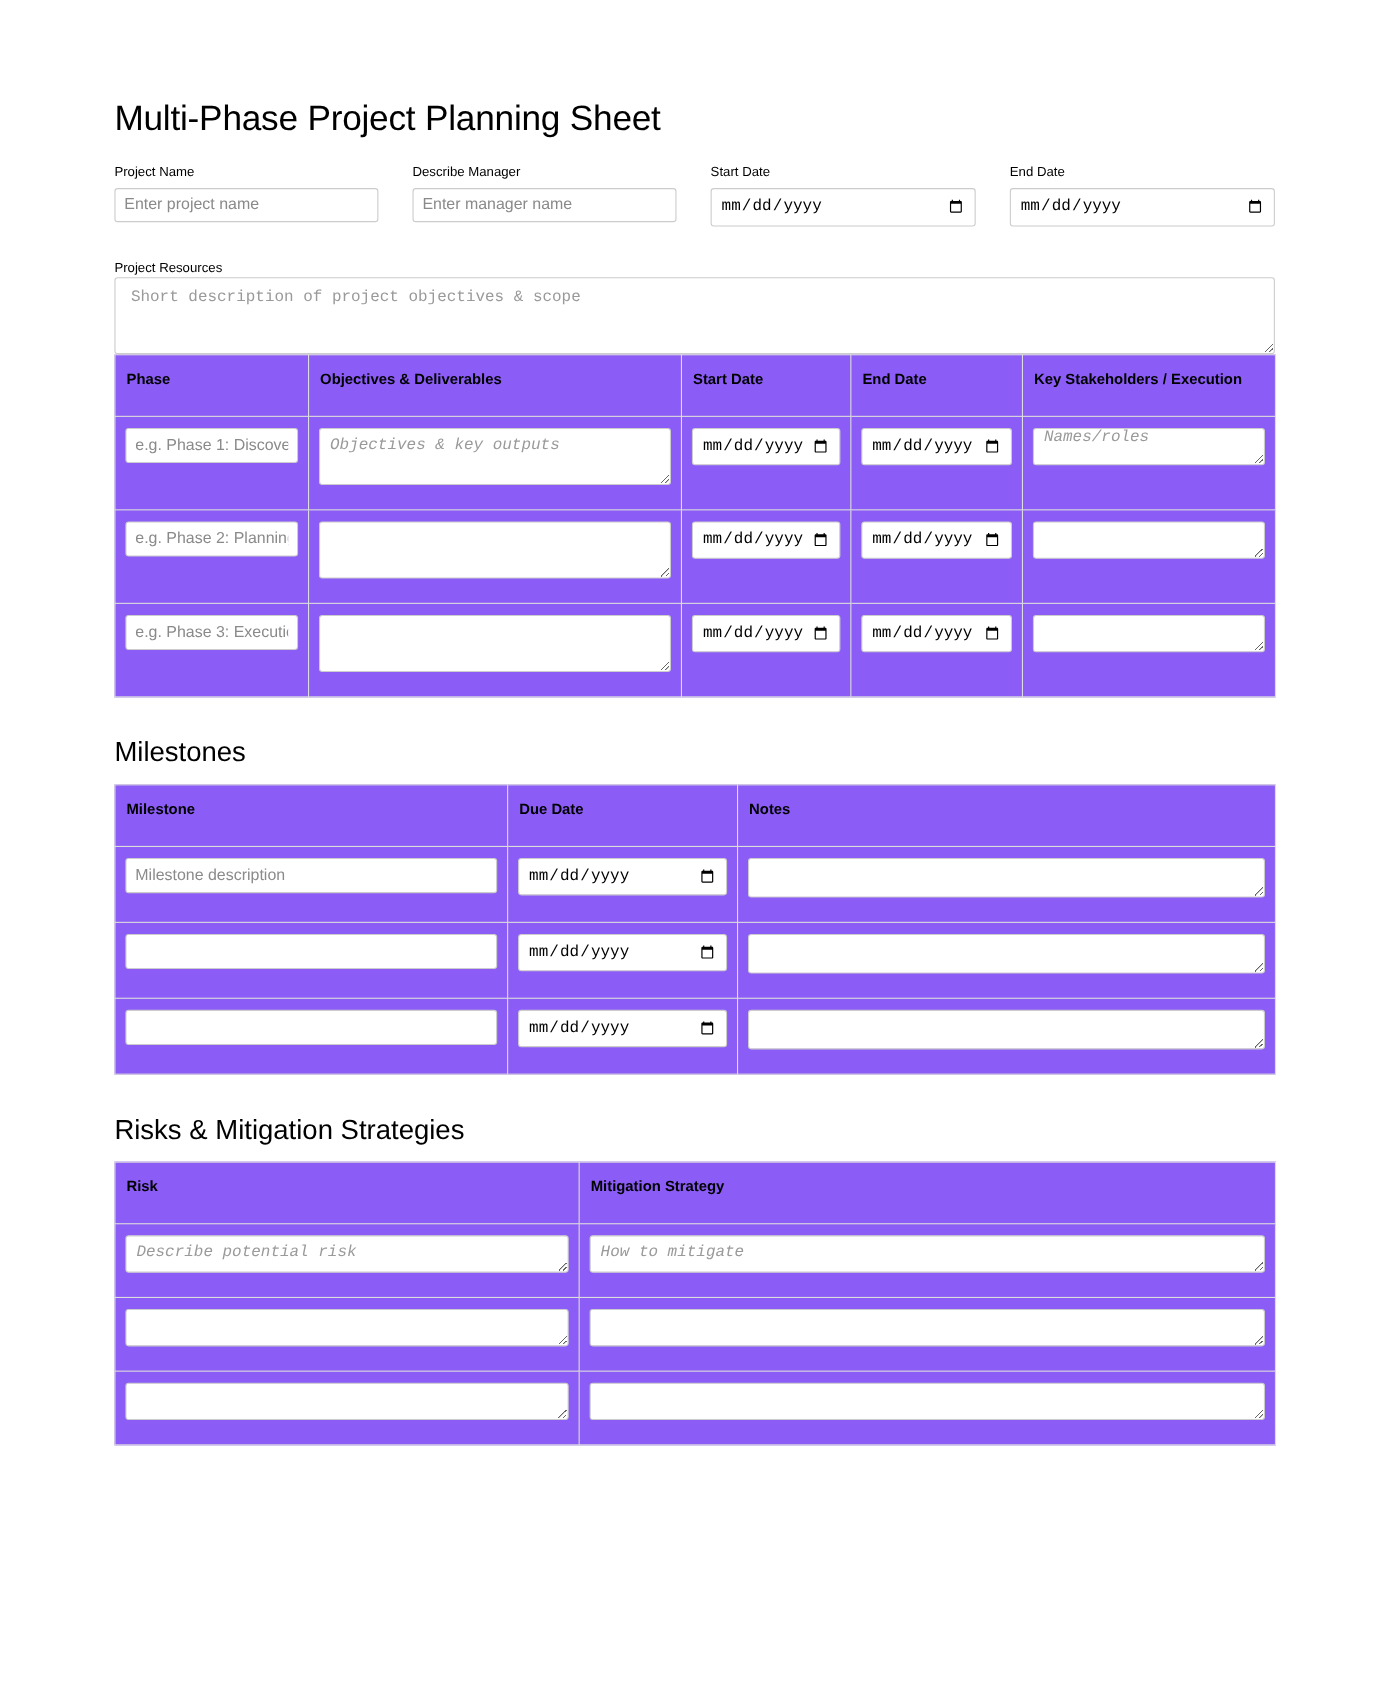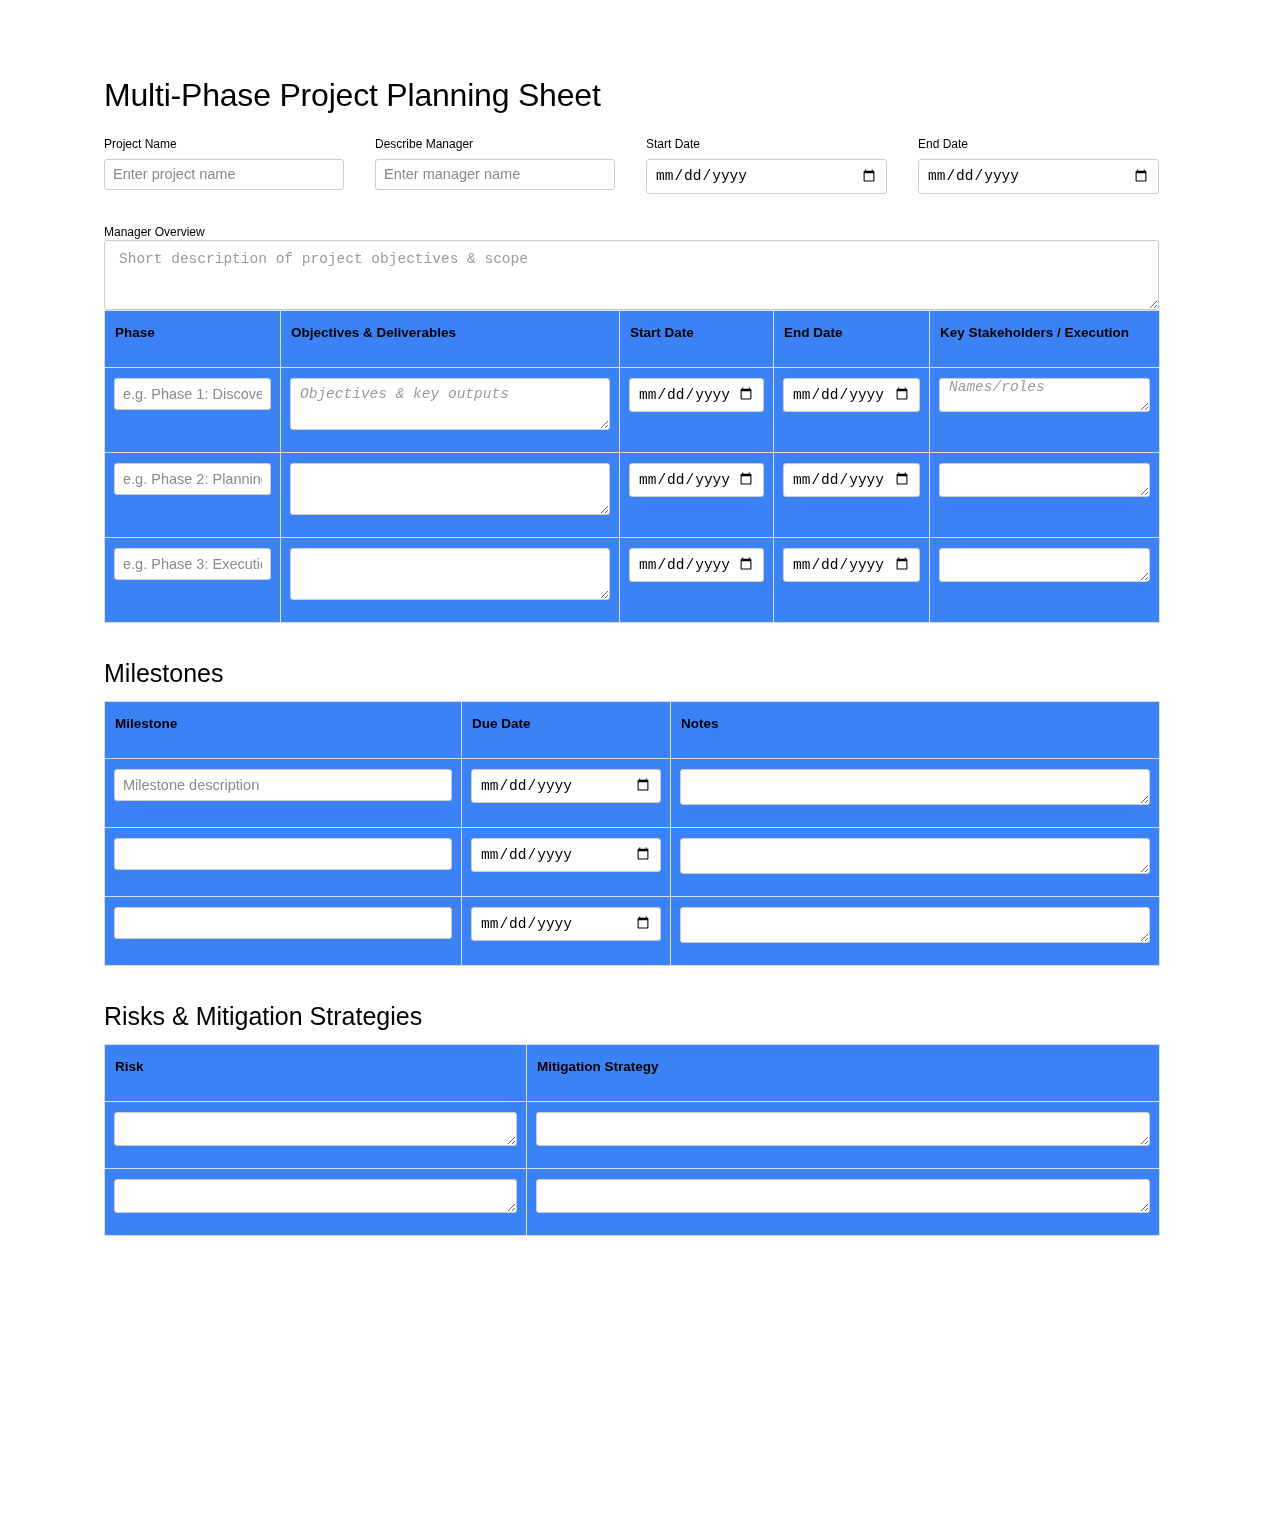--- a/index.html
+++ b/index.html
@@ -15,21 +15,21 @@
     color: #000000;
     overflow: hidden;
   }
   .page {
     padding: 78px 104px 0 104px;
     width: 1263px;
   }
   .sheet-title {
     font-size: 32px;
     font-weight: 400;
-    margin: 0 0 24px 0;
+    margin: 12px 0 24px 0;
     letter-spacing: -0.2px;
     line-height: 1.1;
   }
   .section-title {
     font-size: 25px;
     font-weight: 400;
     margin: 36px 0 14px 0;
     line-height: 1.15;
   }
 
@@ -90,21 +90,21 @@
     height: 70px;
     padding: 8px 14px;
     line-height: 1.45;
   }
 
   
   table {
     border-collapse: collapse;
     width: 1055px;
     table-layout: fixed;
-    background: #3b82f6;
+    background: #8b5cf6;
   }
   th, td {
     border: 1px solid #dddddd;
     text-align: left;
     vertical-align: top;
   }
   th {
     font-size: 13.5px;
     font-weight: bold;
     padding: 13px 10px 24px 10px;
@@ -162,21 +162,21 @@
     </div>
 
     <div class="meta-field w-date">
       <label class="field-label">End Date</label>
       <input type="date" style="">
     </div>
 
   </div>
 
   <div class="overview-block">
-    <label class="field-label">Manager Overview</label>
+    <label class="field-label">Project Resources</label>
     <textarea class="overview-area" placeholder="Short description of project objectives &amp; scope" style=""></textarea>
   </div>
 
   <table class="t-phase">
     <colgroup>
         <col class="c1">
         <col class="c2">
         <col class="c3">
         <col class="c4">
         <col class="c5">
@@ -289,20 +289,28 @@
       </colgroup>
     <thead>
       <tr>
         <th>Risk</th>
         <th>Mitigation Strategy</th>
       </tr>
     </thead>
     <tbody>
       <tr>
         <td>
+          <textarea class="ta-risk" placeholder="Describe potential risk" style=""></textarea>
+          </td>
+        <td>
+          <textarea class="ta-risk" placeholder="How to mitigate" style=""></textarea>
+          </td>
+      </tr>
+      <tr>
+        <td>
           <textarea class="ta-risk" placeholder="" style=""></textarea>
           </td>
         <td>
           <textarea class="ta-risk" placeholder="" style=""></textarea>
           </td>
       </tr>
       <tr>
         <td>
           <textarea class="ta-risk" placeholder="" style=""></textarea>
           </td>

